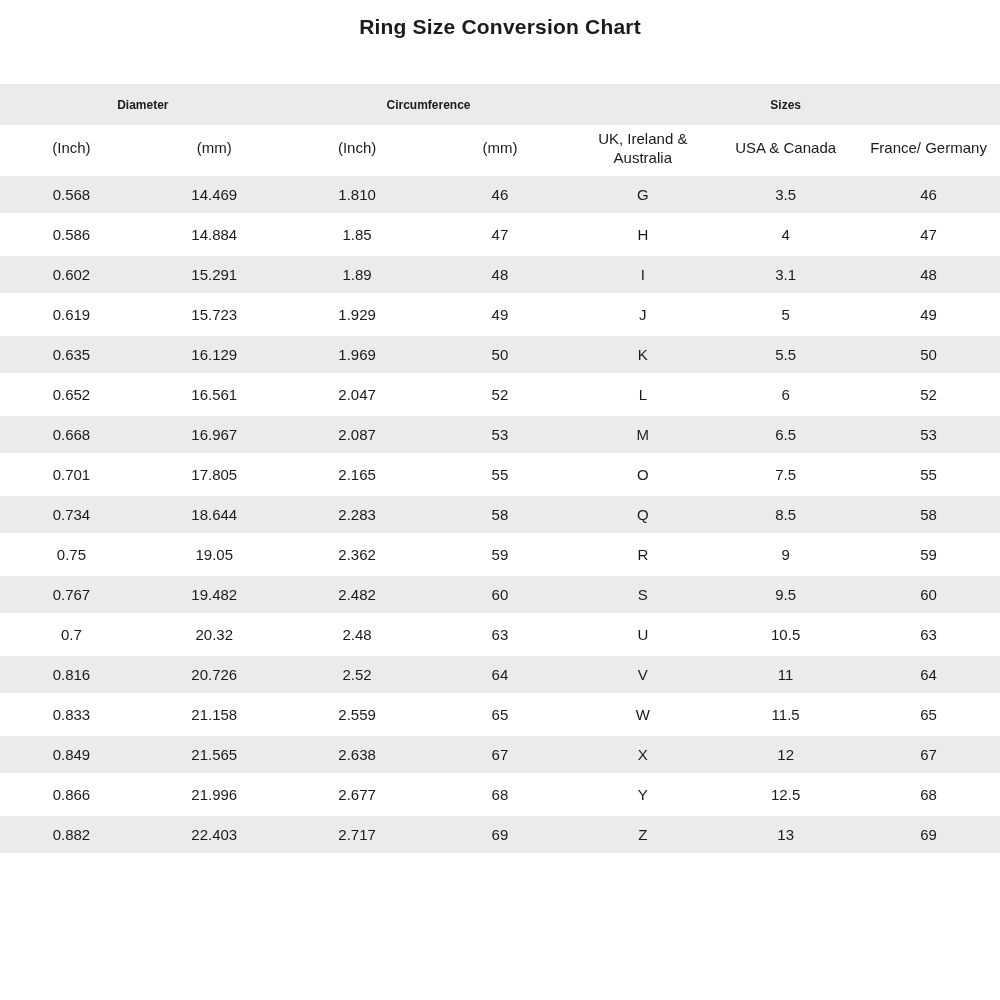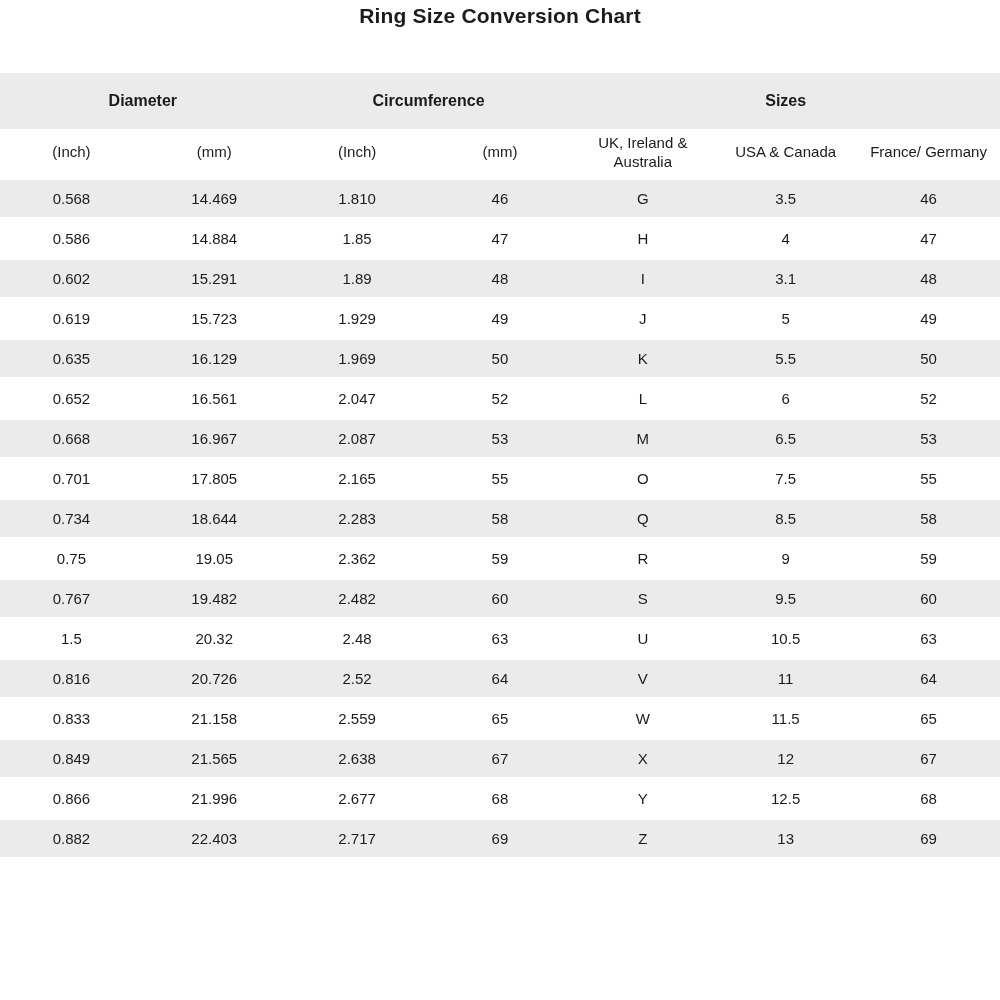--- a/index.html
+++ b/index.html
@@ -8,38 +8,38 @@
     padding: 0;
     width: 1000px;
     height: 1000px;
     background: var(--background, #ffffff);
     font-family: "Liberation Sans", sans-serif;
     color: var(--text, #1b1b1b);
     overflow: hidden;
   }
   .title {
     margin: 0;
-    padding-top: 4px;
+    padding-top: 15px;
     text-align: center;
     font-size: 21px;
     font-weight: bold;
     letter-spacing: 0.2px;
   }
   table {
     width: 100%;
     margin-top: 45px;
     border-collapse: collapse;
     table-layout: fixed;
   }
   col { width: 14.2857%; }
   thead th { text-align: center; vertical-align: middle; }
   tr.group-row th {
     background: var(--header_bg, #ebebeb);
-    height: 56px;
-    font-size: 16px;
+    height: 41px;
+    font-size: 12px;
     font-weight: bold;
   }
   tr.sub-row th {
     background: #ffffff;
     height: 49px;
     font-size: 15px;
     font-weight: normal;
     line-height: 1.25;
     padding: 0 12px;
   }
@@ -181,21 +181,21 @@
       <tr>
         <td>0.767</td>
         <td>19.482</td>
         <td>2.482</td>
         <td>60</td>
         <td>S</td>
         <td>9.5</td>
         <td>60</td>
       </tr>
       <tr>
-        <td>1.5</td>
+        <td>0.7</td>
         <td>20.32</td>
         <td>2.48</td>
         <td>63</td>
         <td>U</td>
         <td>10.5</td>
         <td>63</td>
       </tr>
       <tr>
         <td>0.816</td>
         <td>20.726</td>

